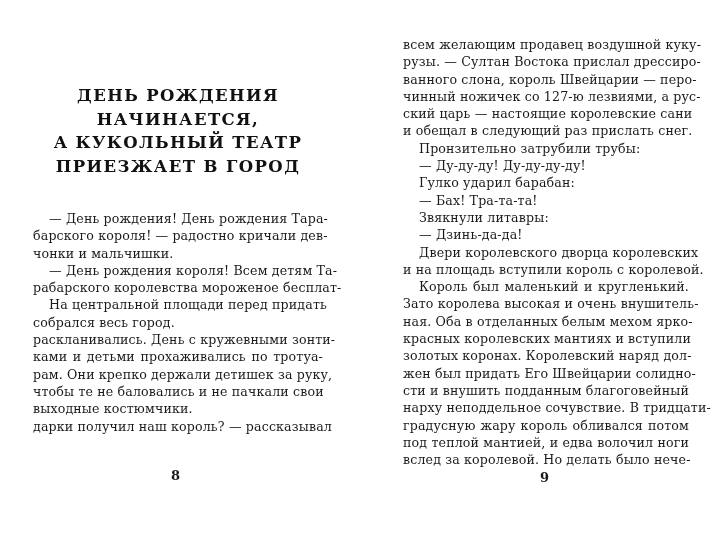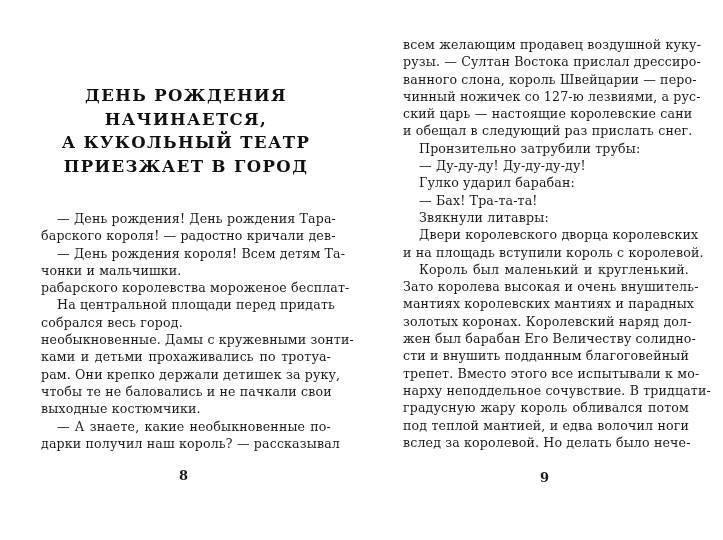--- a/index.html
+++ b/index.html
@@ -1,19 +1,19 @@
 <!DOCTYPE html>
 <html><head>
 <meta charset="utf-8">
 <style>
   html, body { margin:0; padding:0; background:#ffffff; }
   body { width:723px; height:540px; position:relative; overflow:hidden;
          font-family:"DejaVu Serif","Liberation Serif",serif; color:#1a1a1a; }
   .page { position:absolute; top:0; height:536px; }
-  .page-left { left:8px; width:361px; }
+  .page-left { left:0; width:361px; }
   .page-right { left:362px; width:361px; }
   .heading { position:absolute; left:32px; width:292px; top:84px; text-align:center;
              font-family:"DejaVu Serif",serif; font-weight:bold; font-size:16.5px;
              line-height:23.5px; letter-spacing:1.4px; color:#111; }
   .heading div { white-space:nowrap; }
   .text { position:absolute; font-size:12.6px; line-height:17.3px; letter-spacing:0.15px; }
   .left-text { left:33px; width:290px; top:210px; }
   .right-text { left:41px; width:286px; top:36px; }
   .line { display:block; white-space:nowrap; text-align:justify; text-align-last:justify; height:17.3px; overflow:visible; }
   .line.last { text-align-last:left; }
@@ -28,57 +28,57 @@
 <div class="page page-left">
   <div class="heading">
     <div>ДЕНЬ РОЖДЕНИЯ</div>
     <div>НАЧИНАЕТСЯ,</div>
     <div>А КУКОЛЬНЫЙ ТЕАТР</div>
     <div>ПРИЕЗЖАЕТ В ГОРОД</div>
   </div>
   <div class="text left-text" id="left-text">
       <span class="line indent">— День рождения! День рождения Тара-</span>
       <span class="line">барского короля! — радостно кричали дев-</span>
+      <span class="line last">чонки и мальчишки.</span>
       <span class="line indent">— День рождения короля! Всем детям Та-</span>
-      <span class="line last">чонки и мальчишки.</span>
       <span class="line">рабарского королевства мороженое бесплат-</span>
       <span class="line indent">На центральной площади перед придать</span>
       <span class="line last">собрался весь город.</span>
-      <span class="line">необыкновенные. Дамы с кружевными зонти-</span>
+      <span class="line">раскланивались. День с кружевными зонти-</span>
       <span class="line">ками и детьми прохаживались по тротуа-</span>
       <span class="line">рам. Они крепко держали детишек за руку,</span>
       <span class="line">чтобы те не баловались и не пачкали свои</span>
       <span class="line last">выходные костюмчики.</span>
-      <span class="line indent">— А знаете, какие необыкновенные по-</span>
       <span class="line">дарки получил наш король? — рассказывал</span>
     </div>
   <div class="pnum pnum-left">8</div>
 </div>
 
 <div class="page page-right">
   <div class="text right-text" id="right-text">
       <span class="line">всем желающим продавец воздушной куку-</span>
       <span class="line">рузы. — Султан Востока прислал дрессиро-</span>
       <span class="line">ванного слона, король Швейцарии — перо-</span>
       <span class="line">чинный ножичек со 127-ю лезвиями, а рус-</span>
       <span class="line">ский царь — настоящие королевские сани</span>
       <span class="line last">и обещал в следующий раз прислать снег.</span>
       <span class="line indent last">Пронзительно затрубили трубы:</span>
       <span class="line indent last">— Ду-ду-ду! Ду-ду-ду-ду!</span>
       <span class="line indent last">Гулко ударил барабан:</span>
       <span class="line indent last">— Бах! Тра-та-та!</span>
       <span class="line indent last">Звякнули литавры:</span>
+      <span class="line indent last">— Дзинь-да-да!</span>
       <span class="line indent">Двери королевского дворца королевских</span>
       <span class="line last">и на площадь вступили король с королевой.</span>
       <span class="line indent">Король был маленький и кругленький.</span>
       <span class="line">Зато королева высокая и очень внушитель-</span>
-      <span class="line">мантиях королевских мантиях и парадных</span>
+      <span class="line">ная. Оба в отделанных белым мехом ярко-</span>
+      <span class="line">красных королевских мантиях и вступили</span>
       <span class="line">золотых коронах. Королевский наряд дол-</span>
-      <span class="line">жен был барабан Его Величеству солидно-</span>
+      <span class="line">жен был придать Его Швейцарии солидно-</span>
       <span class="line">сти и внушить подданным благоговейный</span>
-      <span class="line">трепет. Вместо этого все испытывали к мо-</span>
       <span class="line">нарху неподдельное сочувствие. В тридцати-</span>
       <span class="line">градусную жару король обливался потом</span>
       <span class="line">под теплой мантией, и едва волочил ноги</span>
       <span class="line">вслед за королевой. Но делать было нече-</span>
     </div>
 </div>
 <div class="pnum pnum-right">9</div>
 
 </body></html>

